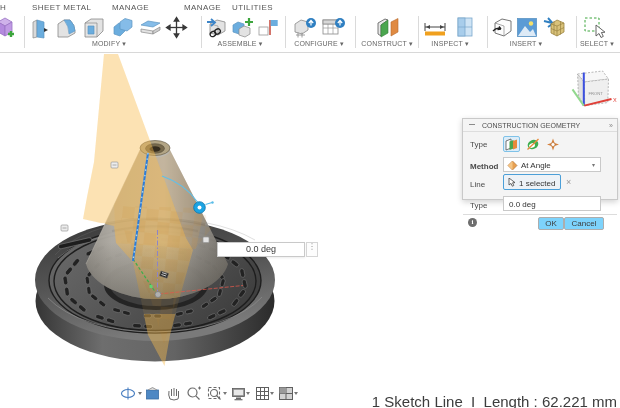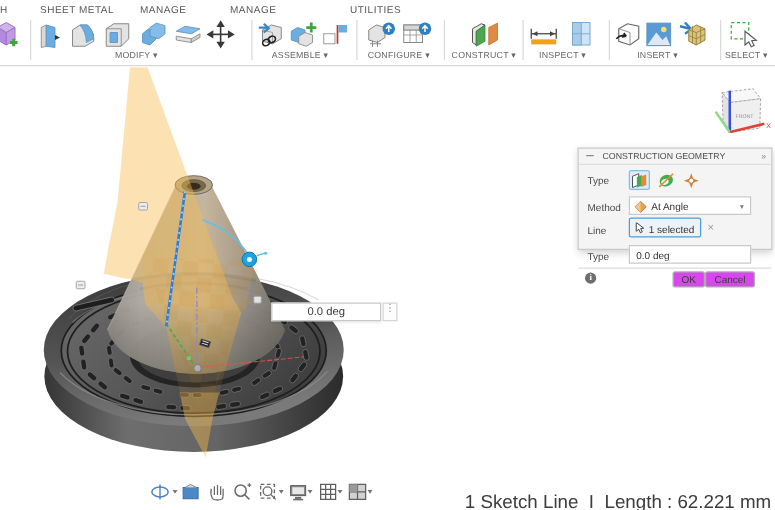--- a/index.html
+++ b/index.html
@@ -17,33 +17,33 @@
 #angleDots { position:absolute; left:306px; top:242px; width:12px; height:15px; background:#fdfdfd;
   border:1px solid #d5d5d5; color:#8a8a8a; font-size:8px; line-height:4px; text-align:center;
   padding-top:2px; letter-spacing:0; }
 #panel { position:absolute; left:462px; top:118px; width:156px; height:82px; background:#f4f4f4;
   border:1px solid #c9c9c9; box-shadow:0 2px 6px rgba(0,0,0,0.18); font-size:8px; color:#4a4a4a; }
 #phead { position:absolute; left:0; top:0; width:100%; height:13px; border-bottom:1px solid #dddddd;
   font-size:7px; color:#4d4d4d; letter-spacing:0px; }
 .plabel { position:absolute; left:7px; font-size:8px; color:#4a4a4a; }
 .pfield { position:absolute; background:#fff; border:1px solid #c9c9c9; font-size:8px; color:#333; }
 #pfoot { position:absolute; left:0; top:95px; width:100%; height:1px; background:#dcdcdc; }
-.pbtn { position:absolute; top:98px; height:13px; background:#d946ef; border:1px solid #adadad;
+.pbtn { position:absolute; top:98px; height:13px; background:#7dd3fc; border:1px solid #adadad;
   border-radius:2px; font-size:8px; color:#3d3d3d; text-align:center; line-height:11px; }
 #status { position:absolute; left:0px; top:393px; width:617px; text-align:right; font-size:15px; color:#3c3c3c; }
 </style>
 </head>
 <body>
 <div id="app">
 
 <div class="tab" style="left:0px;">H</div>
 <div class="tab" style="left:32px;">SHEET METAL</div>
 <div class="tab" style="left:112px;">MANAGE</div>
 <div class="tab" style="left:184px;">MANAGE</div>
-<div class="tab" style="left:232px;margin-left:48px;">UTILITIES</div>
+<div class="tab" style="left:232px;">UTILITIES</div>
 
 <svg class="abs" style="left:0;top:0;" width="620" height="408" viewBox="0 0 620 408">
 <defs>
 <linearGradient id="rimG" x1="0" y1="0" x2="0.3" y2="1">
  <stop offset="0" stop-color="#373737"></stop>
           <stop offset="0.55" stop-color="#555555"></stop>
           <stop offset="1" stop-color="#7a7a7a"></stop>
 </linearGradient>
 <linearGradient id="wallG" x1="0" y1="0" x2="1" y2="0">
  <stop offset="0" stop-color="#353535"></stop>
@@ -436,21 +436,21 @@
       <ellipse cx="6" cy="6.5" rx="5.5" ry="4.5" fill="#3fae4e" transform="rotate(-25 6 6.5)"></ellipse>
       <ellipse cx="5" cy="7.5" rx="3" ry="2.3" fill="#fff" transform="rotate(-25 5 7.5)"></ellipse>
       <line x1="0.5" y1="11.5" x2="11.5" y2="1" stroke="#e8893a" stroke-width="1.3"></line>
     </g>
 
     <g transform="translate(42,0)">
       <path d="M 6 0.5 L 7.6 4.9 L 12 6.5 L 7.6 8.1 L 6 12.5 L 4.4 8.1 L 0 6.5 L 4.4 4.9 Z" fill="#d4803c"></path>
       <circle cx="6" cy="6.5" r="2" fill="#fff" stroke="#b06a2e" stroke-width="0.6"></circle>
     </g>
   </svg>
-  <div class="plabel" style="top:43px;">Method</div>
+  <div class="plabel" style="top:43px;font-weight:bold;">Method</div>
   <div class="pfield" style="left:40px;top:38px;width:98px;height:15px;">
     <svg class="abs" style="left:3px;top:2px;" width="11" height="11" viewBox="0 0 11 11">
       <polygon points="1,5.5 5.5,1 10,5.5 5.5,10" fill="#e8a050" stroke="#b4743a" stroke-width="0.7"></polygon>
       <polygon points="1,5.5 5.5,1 5.5,10" fill="#f4c585"></polygon>
     </svg>
     <span style="position:absolute;left:17px;top:3px;">At Angle</span>
     <span style="position:absolute;right:5px;top:3px;color:#777;font-size:6px;">▾</span>
   </div>
   <div class="plabel" style="top:61px;">Line</div>
   <div style="position:absolute;left:40px;top:55px;width:58px;height:16px;background:#edf2f7;border:1px solid #4b9fd8;border-radius:2px;">

